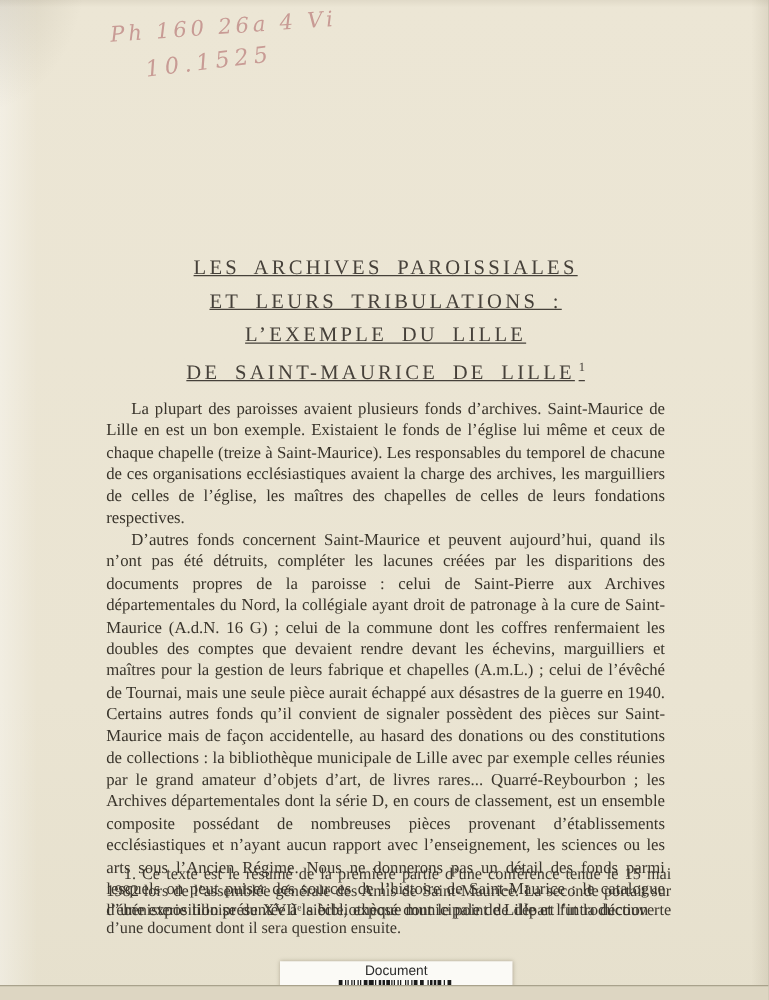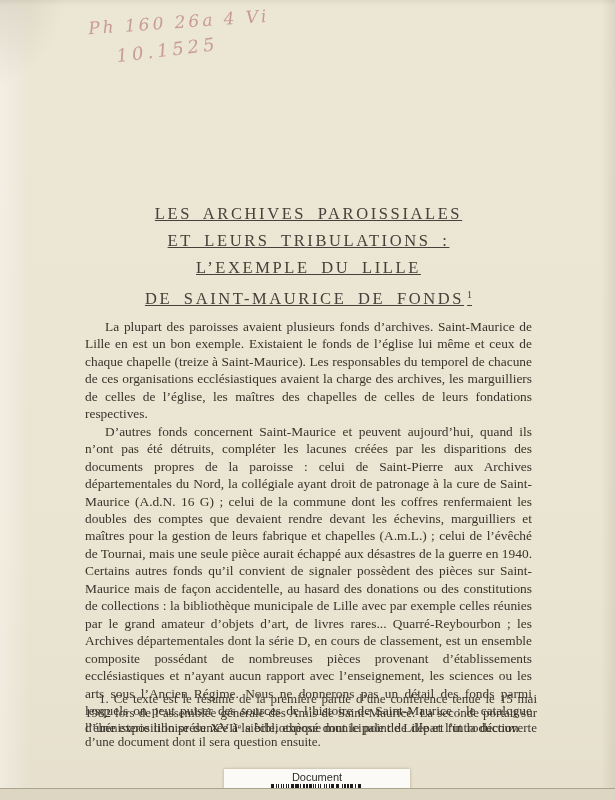--- a/index.html
+++ b/index.html
@@ -88,21 +88,21 @@
 
   <div class="annotation">
     <span class="l1">Ph 160 26a 4 Vi</span>
     <span class="l2">10.1525</span>
   </div>
 
   <div class="title">
     <div>LES ARCHIVES PAROISSIALES</div>
     <div>ET LEURS TRIBULATIONS :</div>
     <div>L’EXEMPLE DU LILLE</div>
-    <div><span>DE SAINT-MAURICE DE FONDS</span><sup>1</sup></div>
+    <div><span>DE SAINT-MAURICE DE LILLE</span><sup>1</sup></div>
   </div>
 
   <div class="body-text">
     <p>La plupart des paroisses avaient plusieurs fonds d’archives. Saint-Maurice de Lille en est un bon exemple. Existaient le fonds de l’église lui même et ceux de chaque chapelle (treize à Saint-Maurice). Les responsables du temporel de chacune de ces organisations ecclésiastiques avaient la charge des archives, les marguilliers de celles de l’église, les maîtres des chapelles de celles de leurs fondations respectives.</p>
     <p>D’autres fonds concernent Saint-Maurice et peuvent aujourd’hui, quand ils n’ont pas été détruits, compléter les lacunes créées par les disparitions des documents propres de la paroisse : celui de Saint-Pierre aux Archives départementales du Nord, la collégiale ayant droit de patronage à la cure de Saint-Maurice (A.d.N. 16 G) ; celui de la commune dont les coffres renfermaient les doubles des comptes que devaient rendre devant les échevins, marguilliers et maîtres pour la gestion de leurs fabrique et chapelles (A.m.L.) ; celui de l’évêché de Tournai, mais une seule pièce aurait échappé aux désastres de la guerre en 1940. Certains autres fonds qu’il convient de signaler possèdent des pièces sur Saint-Maurice mais de façon accidentelle, au hasard des donations ou des constitutions de collections : la bibliothèque municipale de Lille avec par exemple celles réunies par le grand amateur d’objets d’art, de livres rares... Quarré-Reybourbon ; les Archives départementales dont la série D, en cours de classement, est un ensemble composite possédant de nombreuses pièces provenant d’établissements ecclésiastiques et n’ayant aucun rapport avec l’enseignement, les sciences ou les arts sous l’Ancien Régime. Nous ne donnerons pas un détail des fonds parmi lesquels on peut puiser des sources de l’histoire de Saint-Maurice : le catalogue d’une exposition présentée à la bibliothèque municipale de Lille et l’introduction</p>
   </div>
 
   <div class="footnote">
     <span class="fn-indent"></span><span>1.</span>
     <span>Ce texte est le résumé de la première partie d’une conférence tenue le 15 mai 1982 lors de l’assemblée générale des Amis de Saint-Maurice. La seconde portait sur l’ébénisterie lilloise du XVIIᵉ siècle, exposé dont le point de départ fut la découverte d’une document dont il sera question ensuite.</span>

